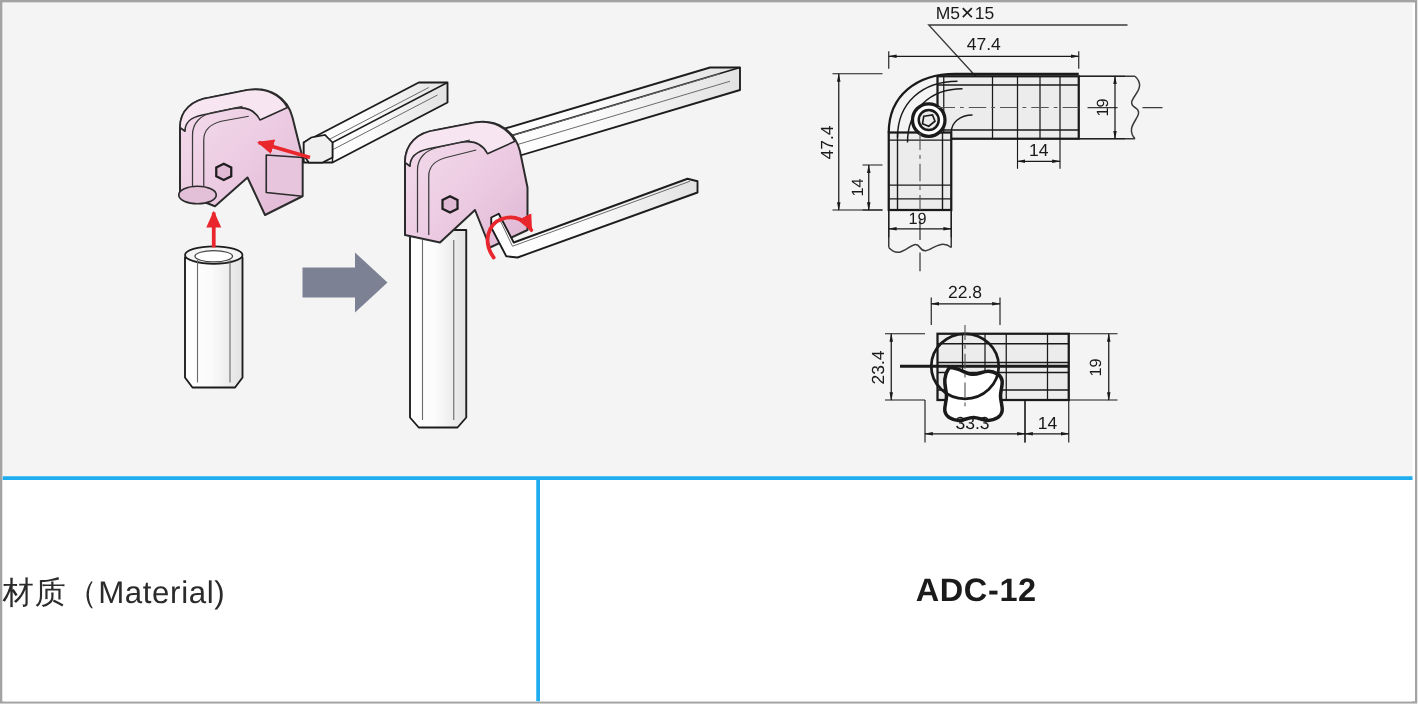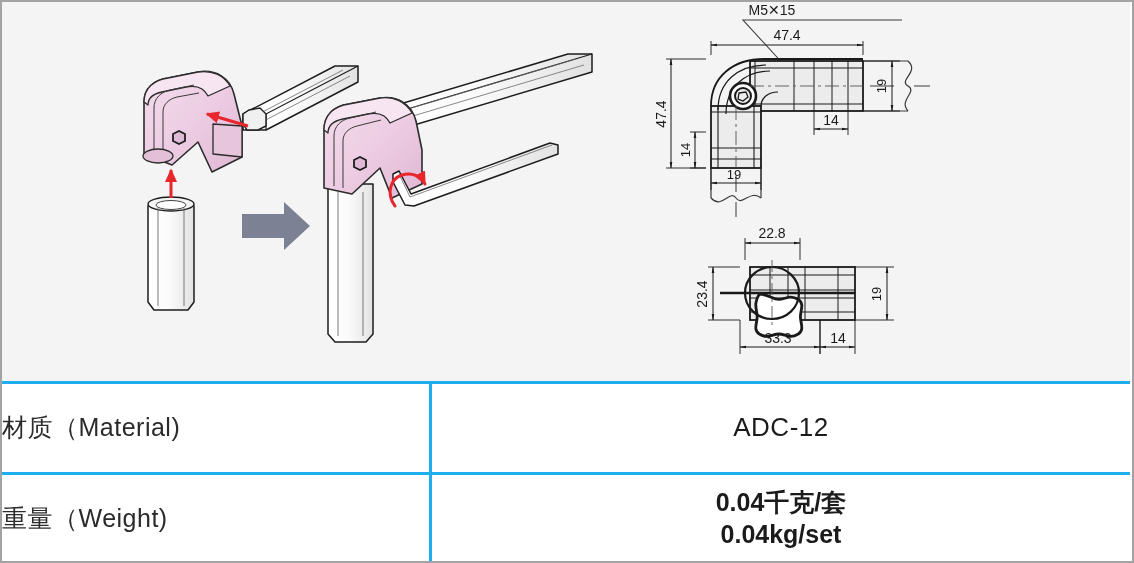--- a/index.html
+++ b/index.html
@@ -72,21 +72,21 @@
     font-weight: bold;
   }
   .value-stack {
     display: flex;
     flex-direction: column;
     align-items: center;
     justify-content: center;
     line-height: 1.28;
   }
   .value-line { white-space: nowrap; }
-  .material-value { font-weight: normal; letter-spacing: 0.5px; }
+  .material-value { font-weight: bold; letter-spacing: 0.5px; }
   .weight-value { font-weight: bold; font-size: 25px; }
 
   svg { display: block; }
   .dim-text {
     font-family: "Liberation Sans", "DejaVu Sans", sans-serif;
     font-size: 13px;
     fill: #1a1a1a;
   }
   .dim-text-lg {
     font-family: "Liberation Sans", "DejaVu Sans", sans-serif;
@@ -381,27 +381,16 @@
       <tr>
         <td class="label-cell">
           <span>材质（Material)</span>
         </td>
         <td class="value-cell">
           <div class="value-stack">
             <span class="value-line material-value">ADC-12</span>
           </div>
         </td>
       </tr>
-      <tr class="row-divider">
-        <td class="label-cell">
-          <span>重量（Weight)</span>
-        </td>
-        <td class="value-cell">
-          <div class="value-stack">
-            <span class="value-line weight-value">0.04千克/套</span>
-            <span class="value-line weight-value">0.04kg/set</span>
-          </div>
-        </td>
-      </tr>
     </tbody>
   </table>
 
 </div>
 
 </body></html>

